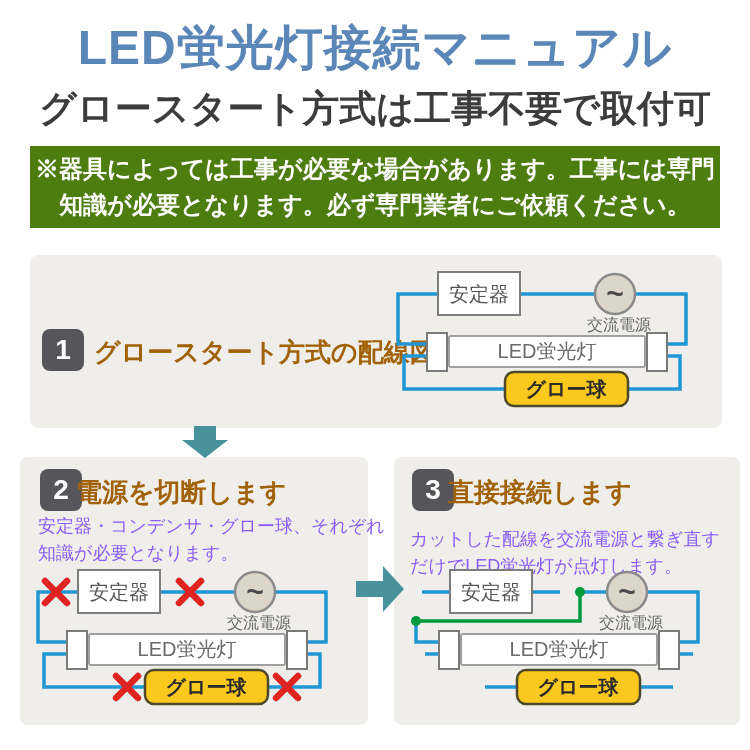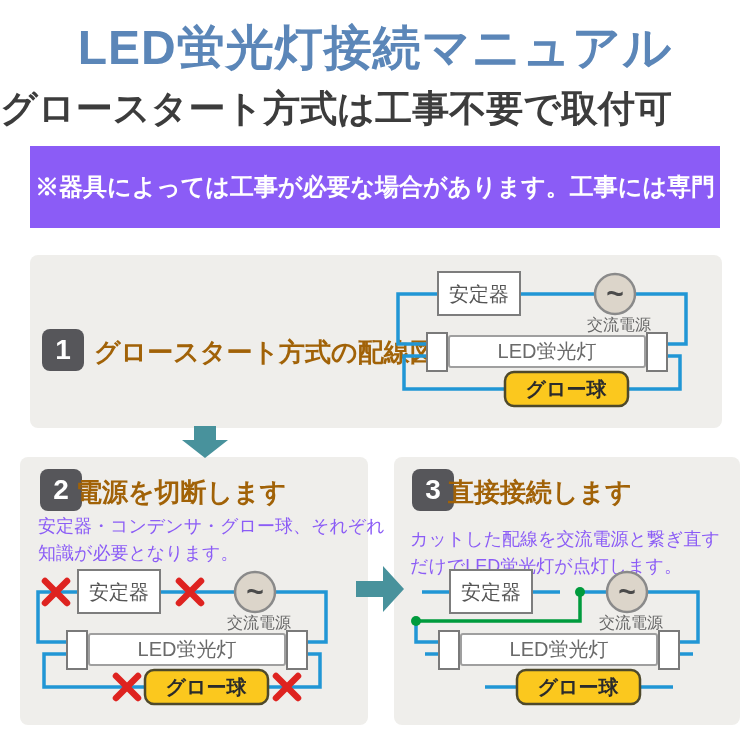--- a/index.html
+++ b/index.html
@@ -2,24 +2,24 @@
 <html><head>
 <meta charset="utf-8">
 <style>
   html,body{margin:0;padding:0;background:#ffffff;}
   .page{position:relative;width:750px;height:750px;background:#ffffff;overflow:hidden;
         font-family:"Liberation Sans",sans-serif;}
   .abs{position:absolute;}
 
   .title{left:0;top:16px;width:750px;text-align:center;
          font-size:48px;font-weight:bold;color:#5B86B8;letter-spacing:1px;}
-  .subtitle{left:0;top:84px;width:750px;
+  .subtitle{left:0;top:84px;width:750px;text-align:center;
             font-size:37px;font-weight:bold;color:#3C3C3C;}
 
-  .notice{left:30px;top:146px;width:690px;height:82px;background:#8b5cf6;
+  .notice{left:30px;top:146px;width:690px;height:82px;background:#4d7c0f;
           display:flex;flex-direction:column;justify-content:center;align-items:center;}
   .notice div{color:#ffffff;font-size:24px;font-weight:bold;line-height:1.5;white-space:nowrap;}
 
   .section{background:#EFEEEB;border-radius:8px;}
   .section1{left:30px;top:255px;width:692px;height:173px;}
   .section2{left:20px;top:457px;width:348px;height:268px;}
   .section3{left:394px;top:457px;width:346px;height:268px;}
 
   .badge{width:42px;height:42px;border-radius:8px;background:#56565A;color:#ffffff;
          font-size:28px;font-weight:bold;display:flex;align-items:center;justify-content:center;}
@@ -49,20 +49,21 @@
 </head>
 <body>
 
 <div class="page">
 
   <div class="abs title">LED蛍光灯接続マニュアル</div>
   <div class="abs subtitle">グロースタート方式は工事不要で取付可</div>
 
   <div class="abs notice">
     <div>※器具によっては工事が必要な場合があります。工事には専門</div>
+    <div>知識が必要となります。必ず専門業者にご依頼ください。</div>
   </div>
 
   <div class="abs section section1">
     <div class="abs badge" style="left:12px;top:74px;">1</div>
     <div class="abs step-heading" style="left:64px;top:80px;">グロースタート方式の配線図</div>
 
     <svg class="abs diagram" style="left:360px;top:6px;" width="330" height="160" viewBox="0 0 330 160">
       <g>
         <path class="wire" d="M40 83 H8 V33 H48"></path>
         <path class="wire" d="M130 33 H296 V83 H276"></path>

